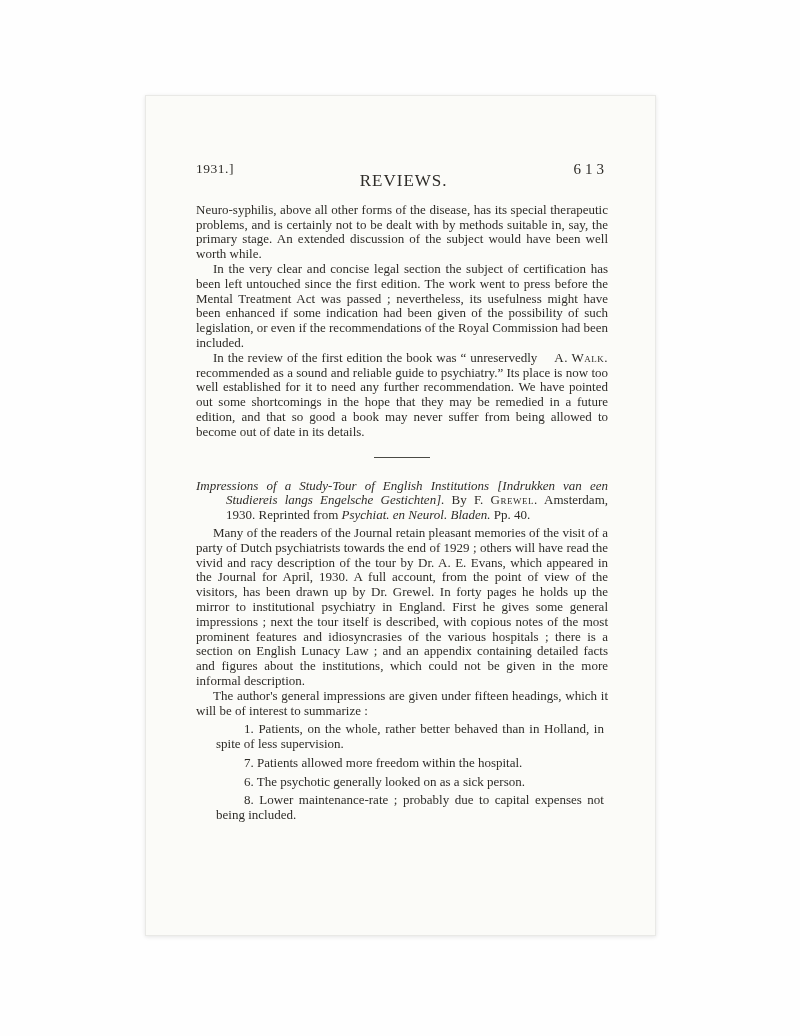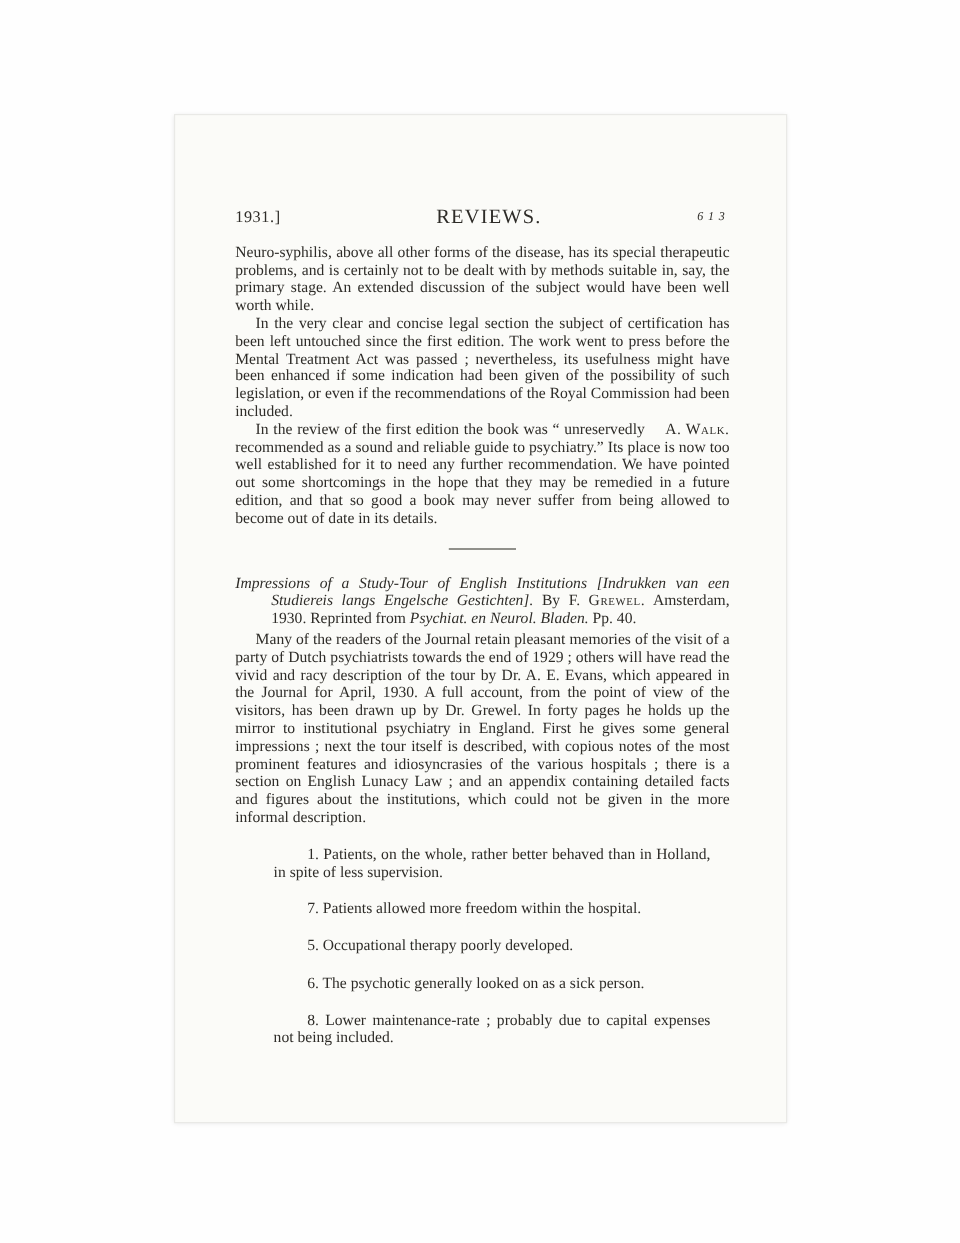--- a/index.html
+++ b/index.html
@@ -15,42 +15,42 @@
     position:absolute;left:145px;top:95px;width:511px;height:841px;
     background:var(--page_bg);
     border:1px solid rgba(0,0,0,0.07);
     box-shadow:0 1px 4px rgba(0,0,0,0.10);
   }
   .content{
     position:absolute;left:50px;top:66px;width:412px;
     font-size:13px;line-height:14.8px;text-align:justify;
   }
   .running-head{
-    display:flex;justify-content:space-between;align-items:flex-end;
+    display:flex;justify-content:space-between;align-items:flex-start;
     margin-bottom:14px;text-align:left;
   }
   .head-year{font-size:13.5px;letter-spacing:0.5px;}
   .head-title{font-size:17px;letter-spacing:1px;margin-top:12px;}
-  .head-page{font-size:10px;letter-spacing:4px;font-style:italic;}
+  .head-page{font-size:15px;letter-spacing:4px;}
   p.para{margin:0;}
   p.indent{text-indent:17px;}
   .signature{float:right;font-variant:small-caps;letter-spacing:0.5px;}
   .divider{
     width:56px;height:0;border:none;border-top:1px solid var(--rule);
     margin:17px auto 21px auto;
   }
   .citation{
     margin:0 0 3px 0;
     padding-left:30px;text-indent:-30px;
   }
   .italic{font-style:italic;}
   .smallcaps{font-variant:small-caps;letter-spacing:0.5px;}
   .list{margin-top:0;}
   .list-item{
-    margin:16px;
+    margin:4px;
     padding-left:16px;text-indent:28px;
   }
 </style>
 </head>
 <body>
 
 <div class="scan-page">
   <div class="content">
 
     <div class="running-head">
@@ -71,23 +71,23 @@
     <p class="citation">
       <span class="italic">Impressions of a Study-Tour of English Institutions [Indrukken van een Studiereis langs Engelsche Gestichten].</span>
       <span> By F. </span>
       <span class="smallcaps">Grewel.</span>
       <span> Amsterdam, 1930.  Reprinted from </span>
       <span class="italic">Psychiat. en Neurol. Bladen.</span>
       <span>  Pp. 40.</span>
     </p>
 
     <p class="para indent">Many of the readers of the Journal retain pleasant memories of the visit of a party of Dutch psychiatrists towards the end of 1929 ; others will have read the vivid and racy description of the tour by Dr. A. E. Evans, which appeared in the Journal for April, 1930. A full account, from the point of view of the visitors, has been drawn up by Dr. Grewel.  In forty pages he holds up the mirror to institutional psychiatry in England.  First he gives some general impressions ;  next the tour itself is described, with copious notes of the most prominent features and idiosyncrasies of the various hospitals ;  there is a section on English Lunacy Law ;  and an appendix containing detailed facts and figures about the institutions, which could not be given in the more informal description.</p>
+    <p class="para indent">The author's general impressions are given under fifteen headings, which it will be of interest to summarize :</p>
 
     <div class="list">
       <p class="list-item">1. Patients, on the whole, rather better behaved than in Holland, in spite of less supervision.</p>
       <p class="list-item">7. Patients allowed more freedom within the hospital.</p>
-      <p class="list-item">5. Occupational therapy poorly developed.</p>
       <p class="list-item">6. The psychotic generally looked on as a sick person.</p>
       <p class="list-item">8. Lower maintenance-rate ;  probably due to capital expenses not being included.</p>
     </div>
 
   </div>
 </div>
 
 </body></html>

